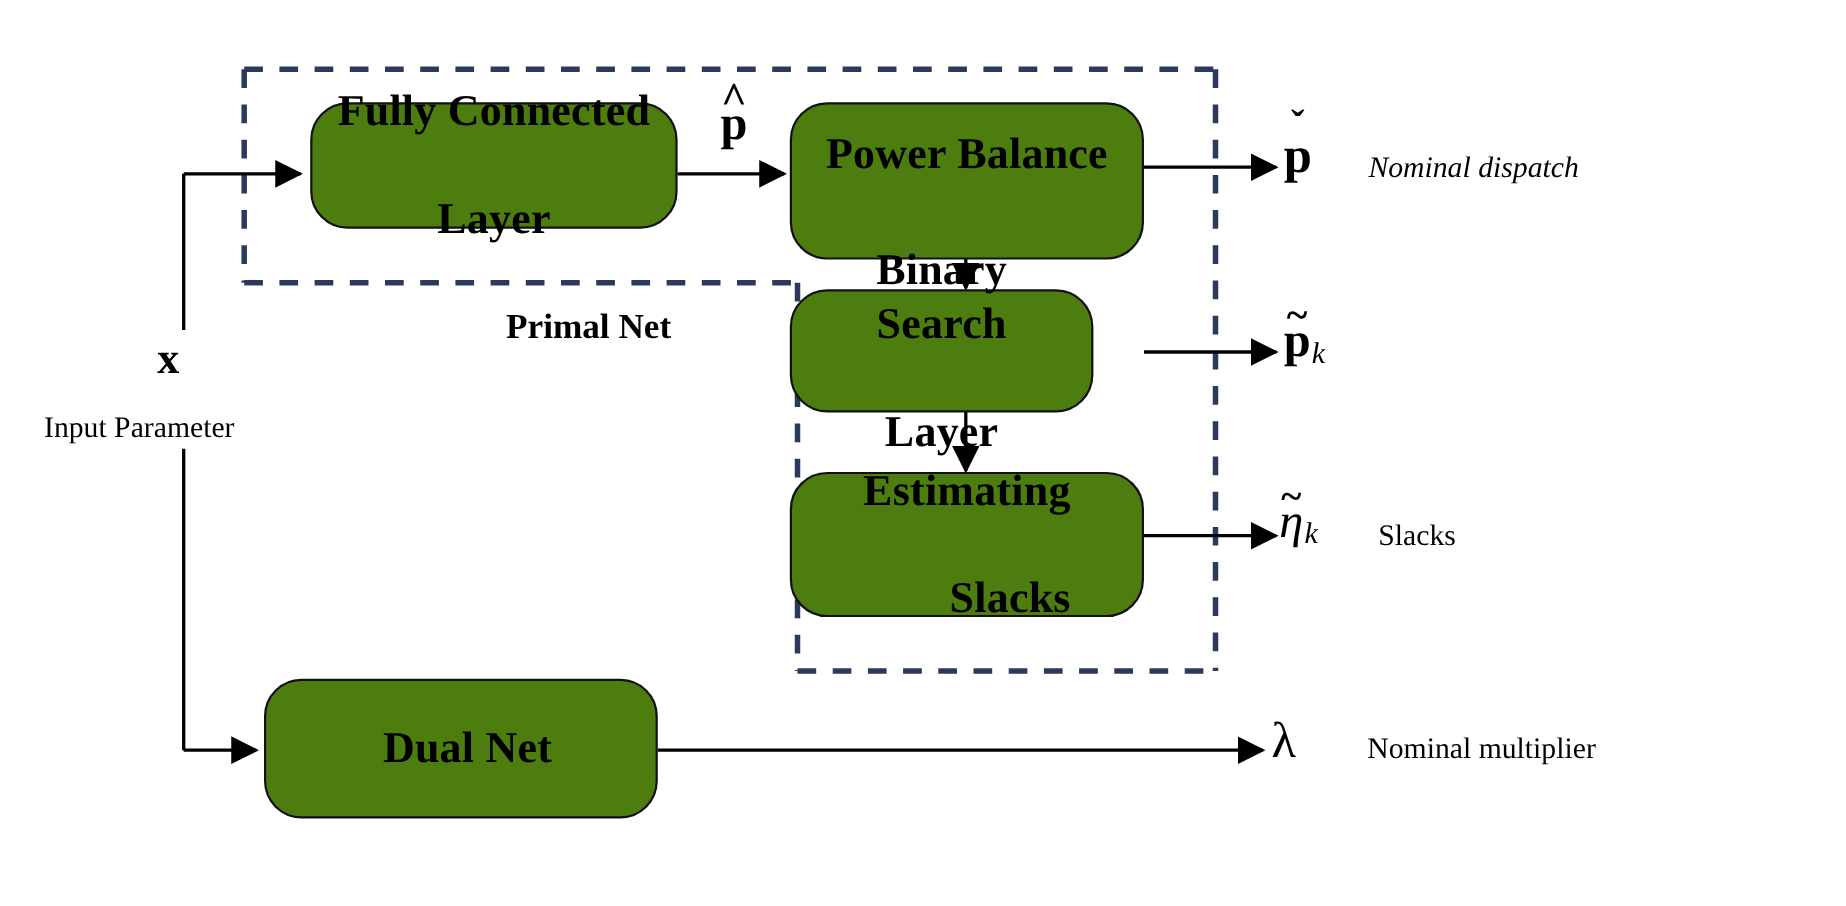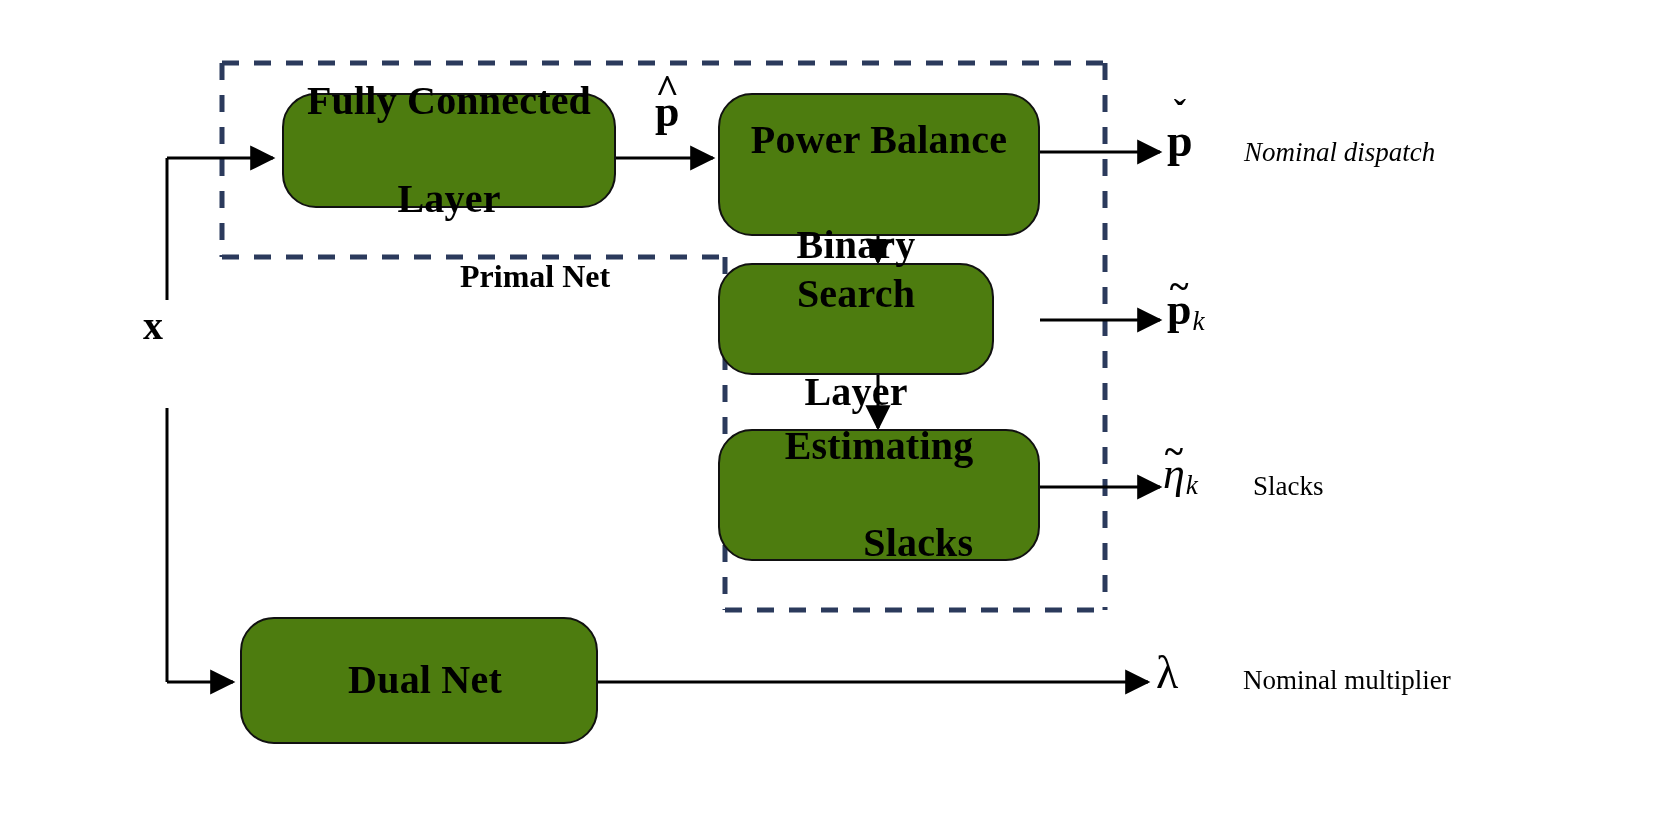--- a/index.html
+++ b/index.html
@@ -56,20 +56,21 @@
     font-weight: normal;
     font-size: 27px;
     line-height: 1.22;
     white-space: pre-line;
   }
   .grouplabel {
     position: absolute;
     font-weight: bold;
     font-size: 32px;
     white-space: nowrap;
+    margin-top: 20px;
   }
   .acc { position: relative; display: inline-block; }
   .acc > .base { display: inline-block; }
   .acc > .mark {
     position: absolute;
     left: 50%;
     transform: translateX(-50%);
     font-weight: bold;
     line-height: 1;
   }
@@ -142,20 +143,21 @@
     <span><span>Estimating</span><br><span>Slacks</span></span>
   </div>
 
   <div class="node" style="left:240px; top:617px; width:358px; height:127px;padding-left:12px;">
     <span>Dual Net</span>
   </div>
 
   <div class="grouplabel" style="left:460px; top:258px;">Primal Net</div>
 
   <div class="sym" style="left:143px; top:306px; font-size:40px;">x</div>
+  <div class="desc" style="left:40px; top:372px;">Input Parameter</div>
 
   <div class="sym" style="left:655px; top:90px; font-size:44px;">
     <span class="acc">
       <span class="base">p</span>
       <span class="mark" style="top:-0.50em; font-size:0.92em;">^</span>
     </span>
   </div>
 
   <div class="sym" style="left:1167px; top:118px; font-size:46px;">
     <span class="acc">

